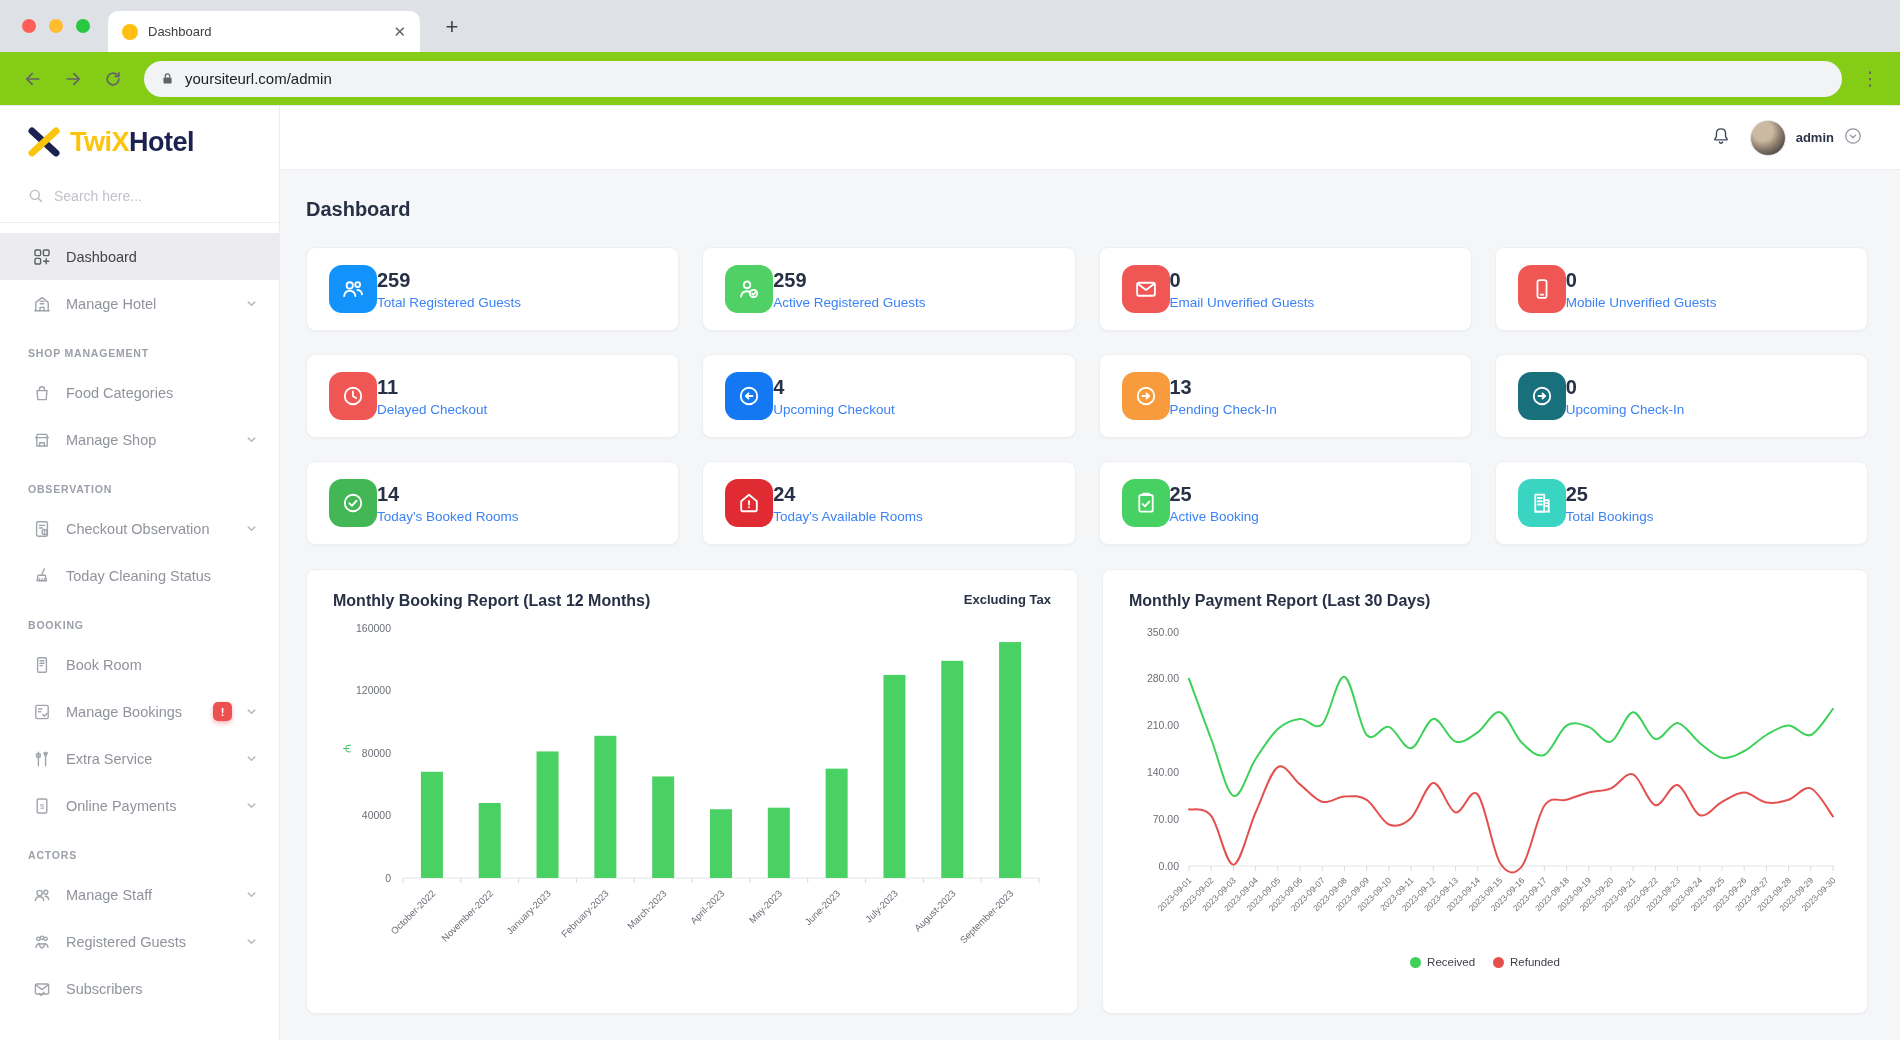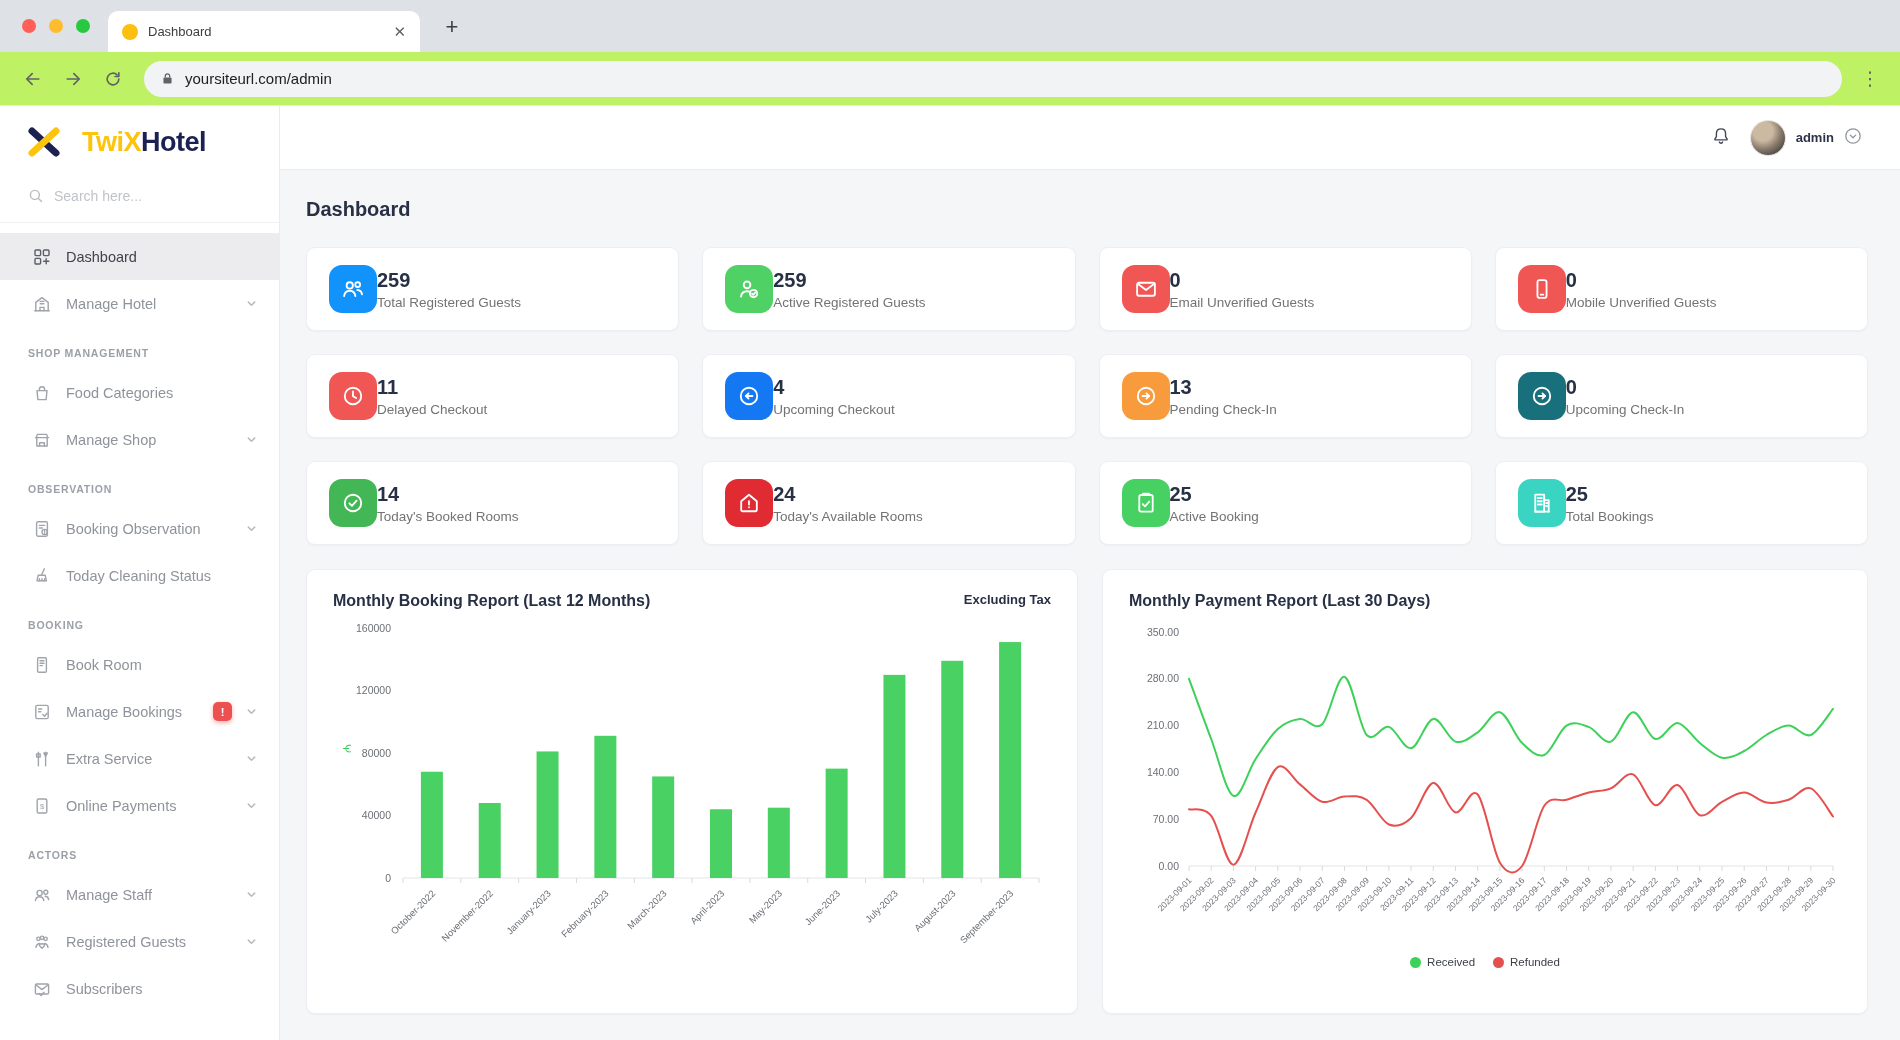--- a/index.html
+++ b/index.html
@@ -8,32 +8,32 @@
   
   .chrome-top { height:52px; background:#dee1e6; position:relative; }
   .traffic { position:absolute; left:22px; top:19px; display:flex; gap:13px; }
   .traffic span { width:14px; height:14px; border-radius:50%; display:block; }
   .tl-red { background:#ff5f57; } .tl-yellow { background:#febc2e; } .tl-green { background:#28c840; }
   .tab { position:absolute; left:108px; top:11px; width:312px; height:41px; background:#fff; border-radius:10px 10px 0 0; display:flex; align-items:center; padding:0 14px; gap:10px; }
   .tab-favicon { width:16px; height:16px; border-radius:50%; background:#fdc010; flex:0 0 auto; }
   .tab-title { font-size:13px; color:#3c4043; flex:1; white-space:nowrap; overflow:hidden; }
   .tab-close { font-size:15px; color:#5f6368; cursor:pointer; line-height:1; }
   .new-tab { position:absolute; left:438px; top:16px; font-size:22px; color:#3c4043; line-height:22px; width:28px; text-align:center; }
-  .chrome-url { height:54px; background:#bef264; display:flex; align-items:center; padding:0 16px; gap:6px; border-bottom:1px solid #e9eaec; }
+  .chrome-url { height:54px; background:#84cc16; display:flex; align-items:center; padding:0 16px; gap:6px; border-bottom:1px solid #e9eaec; }
   .nav-btn { width:34px; height:34px; display:flex; align-items:center; justify-content:center; color:#5f6368; }
   .nav-btn svg { width:20px; height:20px; stroke:#5f6368; stroke-width:2; fill:none; stroke-linecap:round; stroke-linejoin:round; }
   .url-pill { flex:1; height:36px; background:#f1f3f4; border-radius:20px; display:flex; align-items:center; padding:0 16px; gap:10px; margin:0 8px; }
   .url-text { font-size:15px; color:#202124; }
   .kebab { font-size:19px; color:#5f6368; width:28px; text-align:center; }
 
   
   .app { display:flex; height:934px; }
   .sidebar { width:280px; background:#fff; border-right:1px solid #ececee; height:100%; overflow:hidden; flex:0 0 auto; }
   .logo-row { display:flex; align-items:center; gap:8px; padding:20px 26px 14px 26px; }
-  .logo-text { font-size:27px; font-weight:800; letter-spacing:-0.5px;margin-left:12px; }
+  .logo-text { font-size:27px; font-weight:800; letter-spacing:-0.5px; }
   .logo-primary { color:#fcc40c; } .logo-secondary { color:#1b2150; }
   .search-row { display:flex; align-items:center; gap:10px; padding:16px 28px 18px 28px; border-bottom:1px solid #f0f0f2; }
   .search-row svg { width:16px; height:16px; stroke:#b9bdc3; fill:none; stroke-width:1.8; stroke-linecap:round; }
   .search-input { border:none; outline:none; font-size:14px; color:#6b6f76; width:170px; background:transparent; font-family:inherit; }
   .search-input::placeholder { color:#c0c3c9; }
   .nav { padding-top:10px; }
   .nav-item { display:flex; align-items:center; gap:14px; height:47px; padding:0 22px 0 32px; color:#8f939b; cursor:pointer; }
   .nav-item.active { background:#ececee; color:#3f434a; }
   .nav-item .ni { width:20px; height:20px; flex:0 0 auto; color:#a0a4ab; }
   .nav-item.active .ni { color:#5a5e66; }
@@ -52,21 +52,21 @@
   .user-chevron svg { width:18px; height:18px; stroke:#8f939b; stroke-width:1.4; fill:none; stroke-linecap:round; stroke-linejoin:round; }
 
   .content { flex:1; padding:28px 34px 20px 26px; overflow:hidden; }
   .page-title { font-size:20px; font-weight:700; color:#273044; margin-bottom:26px; }
 
   .cards-grid { display:grid; grid-template-columns:repeat(4,1fr); gap:23px; margin-bottom:24px; }
   .stat-card { background:#fff; border:1px solid #edeff2; border-radius:9px; height:84px; display:flex; align-items:center; gap:0; padding:0 22px; box-shadow:0 1px 2px rgba(16,24,40,.04); }
   .stat-icon { width:48px; height:48px; border-radius:13px; display:flex; align-items:center; justify-content:center; flex:0 0 auto; }
   .stat-icon svg { width:26px; height:26px; stroke:#fff; fill:none; stroke-width:1.7; stroke-linecap:round; stroke-linejoin:round; }
   .stat-value { font-size:20px; font-weight:700; color:#273044; line-height:1.1; }
-  .stat-label { font-size:13.5px; color:#737373; margin-top:4px; white-space:nowrap; }
+  .stat-label { font-size:13.5px; color:#3b82f6; margin-top:4px; white-space:nowrap; }
 
   .charts-row { display:flex; gap:24px;justify-content:flex-end; }
   .chart-card { background:#fff; border:1px solid #edeff2; border-radius:9px; padding:22px 26px; box-shadow:0 1px 2px rgba(16,24,40,.04); height:445px; }
   .chart-card.booking { width:772px; }
   .chart-card.payment { flex:1; }
   .chart-head { display:flex; align-items:flex-start; justify-content:space-between; margin-bottom:6px; }
   .chart-title { font-size:16px; font-weight:600; color:#273044; }
   .chart-subtitle { font-size:13px; font-weight:600; color:#273044; }
   .legend { display:flex; justify-content:center; gap:18px; margin-top:4px; }
   .legend-item { display:flex; align-items:center; gap:6px; cursor:pointer; }
@@ -178,21 +178,21 @@
             </svg></span>
         </div>
         <div class="section-label">OBSERVATION</div>
         <div class="nav-item">
           <span class="ni"><svg viewBox="0 0 20 20">
               <rect x="4.6" y="2.8" width="10.8" height="14.4" rx="1.4"></rect>
               <path d="M7.4 6.4h5.2M7.4 9h3"></path>
               <circle cx="12.6" cy="13" r="2.6"></circle>
               <path d="M12.6 11.8v1.3M12.6 14.5v.1"></path>
             </svg></span>
-          <span class="nav-label">Booking Observation</span>
+          <span class="nav-label">Checkout Observation</span>
           <span class="nav-chevron"><svg viewBox="0 0 12 12">
               <path d="M2.5 4.5l3.5 3.5 3.5-3.5"></path>
             </svg></span>
         </div>
         <div class="nav-item">
           <span class="ni"><svg viewBox="0 0 20 20">
               <path d="M12.4 2.8l-3 6.4"></path>
               <path d="M6.2 9.2h7l1.2 5.6H5z"></path>
               <path d="M7.4 14.8v-2M10 14.8v-2M12.6 14.8v-2"></path>
             </svg></span>

